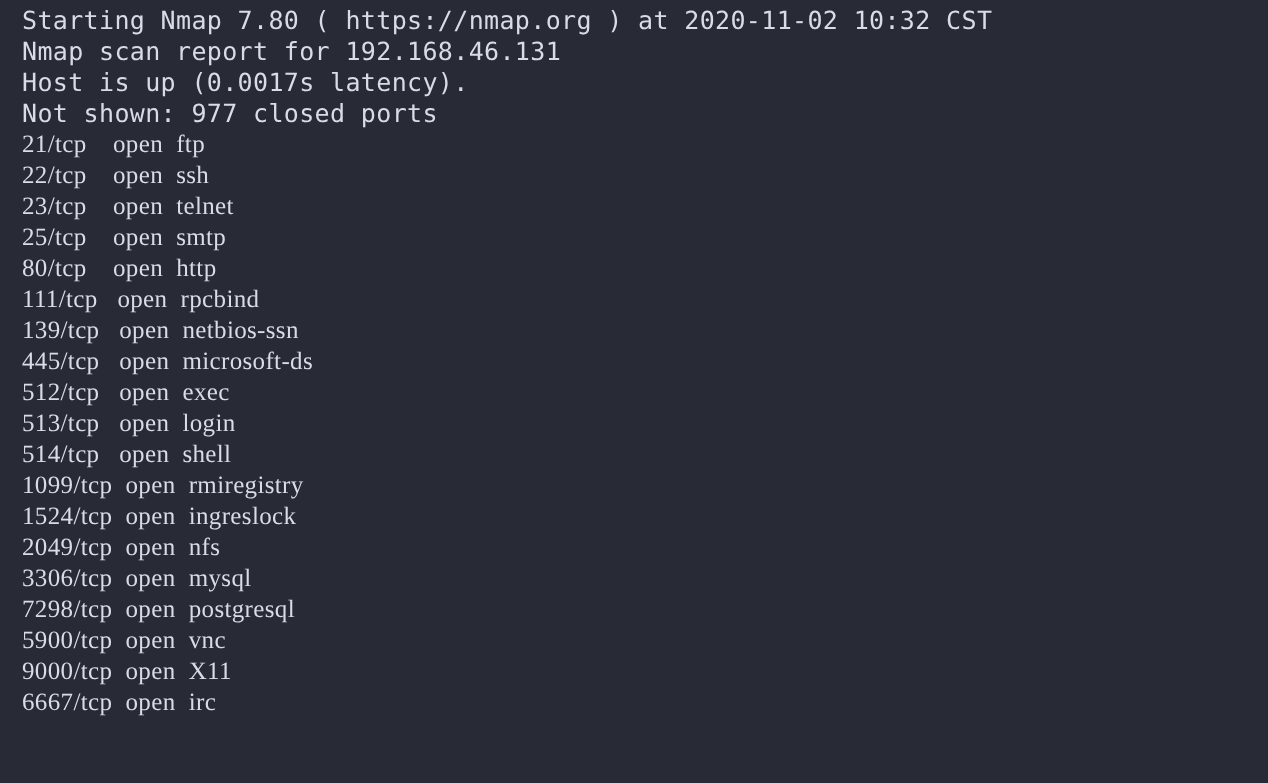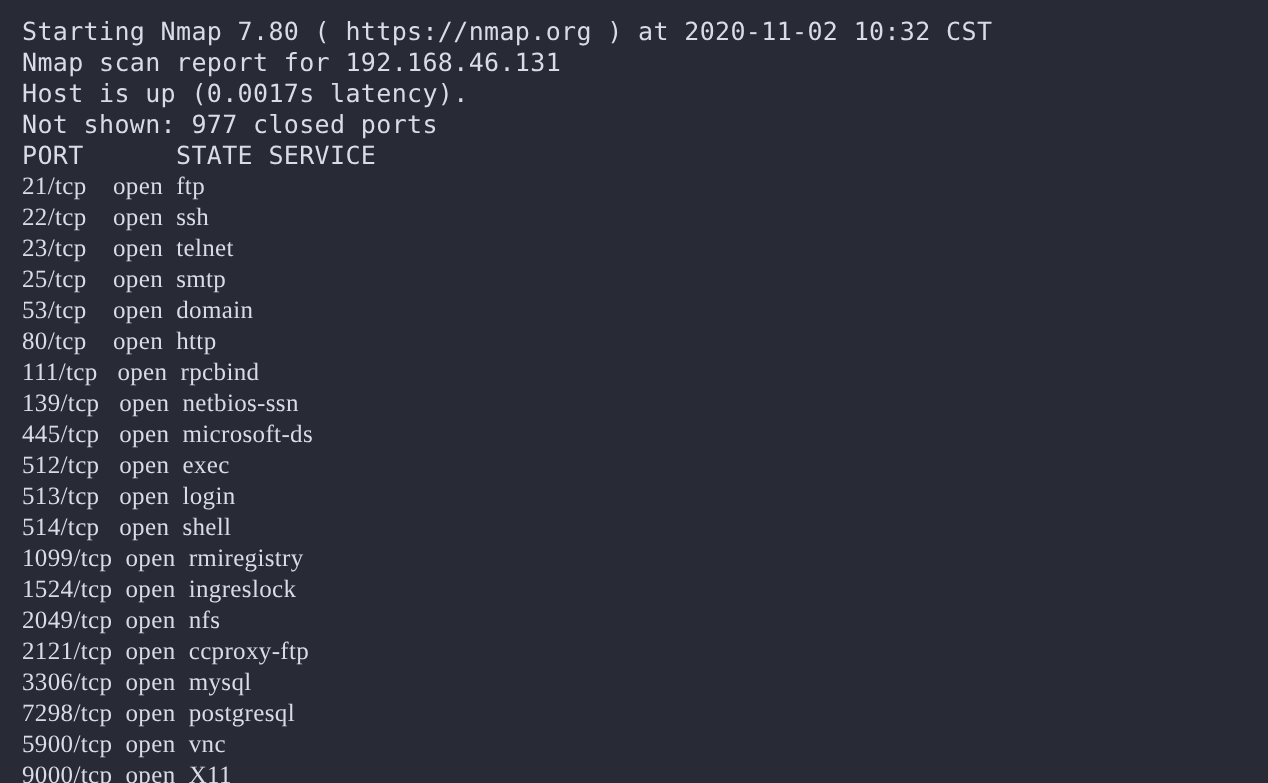--- a/index.html
+++ b/index.html
@@ -13,21 +13,20 @@
     background: #282a36;
     overflow: hidden;
     font-family: "DejaVu Sans Mono", "Liberation Mono", monospace;
   }
   #terminal {
     box-sizing: border-box;
     width: 1268px;
     height: 550px;
     background: #282a36;
     padding: 5px 0 0 22px;
-    margin-top: 11px;
   }
   .line {
     display: block;
     white-space: pre;
     font-family: "DejaVu Sans Mono", "Liberation Mono", monospace;
     font-size: 25px;
     line-height: 31px;
     height: 31px;
     letter-spacing: 0.35px;
     color: #d7dce6;
@@ -47,37 +46,34 @@
 <div id="terminal">
 
   <span class="line">Starting Nmap 7.80 ( https://nmap.org ) at 2020-11-02 10:32 CST</span>
 
   <span class="line">Nmap scan report for 192.168.46.131</span>
 
   <span class="line">Host is up (0.0017s latency).</span>
 
   <span class="line">Not shown: 977 closed ports</span>
 
-  <span class="line header-row">PORT      STATE SERVICE</span>
 
   <span class="line port-row">21/tcp    open  ftp</span>
   <span class="line port-row">22/tcp    open  ssh</span>
   <span class="line port-row">23/tcp    open  telnet</span>
   <span class="line port-row">25/tcp    open  smtp</span>
-  <span class="line port-row">53/tcp    open  domain</span>
   <span class="line port-row">80/tcp    open  http</span>
   <span class="line port-row">111/tcp   open  rpcbind</span>
   <span class="line port-row">139/tcp   open  netbios-ssn</span>
   <span class="line port-row">445/tcp   open  microsoft-ds</span>
   <span class="line port-row">512/tcp   open  exec</span>
   <span class="line port-row">513/tcp   open  login</span>
   <span class="line port-row">514/tcp   open  shell</span>
   <span class="line port-row">1099/tcp  open  rmiregistry</span>
   <span class="line port-row">1524/tcp  open  ingreslock</span>
   <span class="line port-row">2049/tcp  open  nfs</span>
-  <span class="line port-row">2121/tcp  open  ccproxy-ftp</span>
   <span class="line port-row">3306/tcp  open  mysql</span>
   <span class="line port-row">7298/tcp  open  postgresql</span>
   <span class="line port-row">5900/tcp  open  vnc</span>
   <span class="line port-row">9000/tcp  open  X11</span>
   <span class="line port-row">6667/tcp  open  irc</span>
 
 </div>
 
 </body></html>

